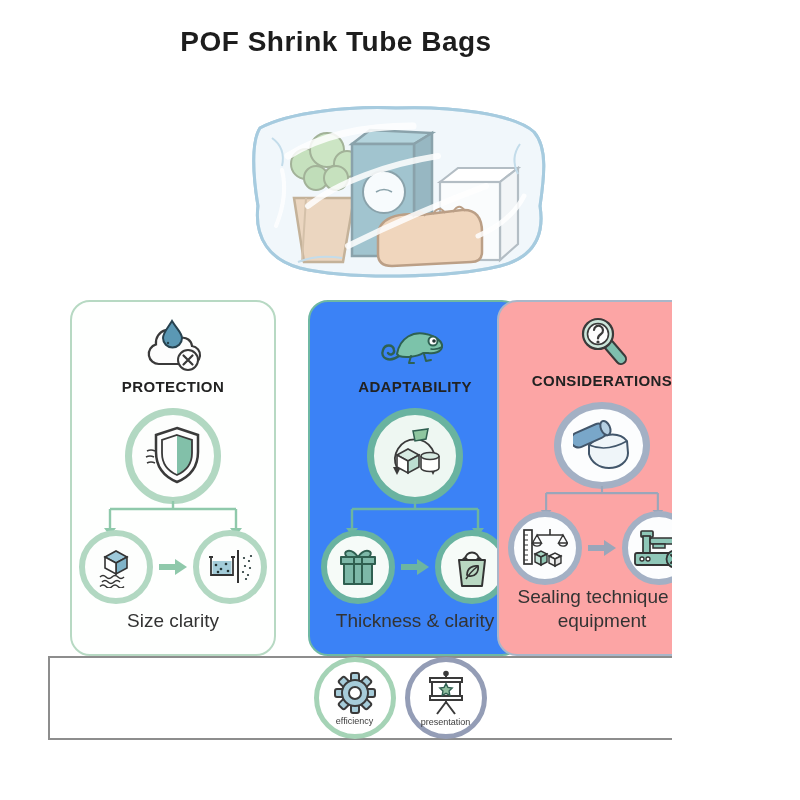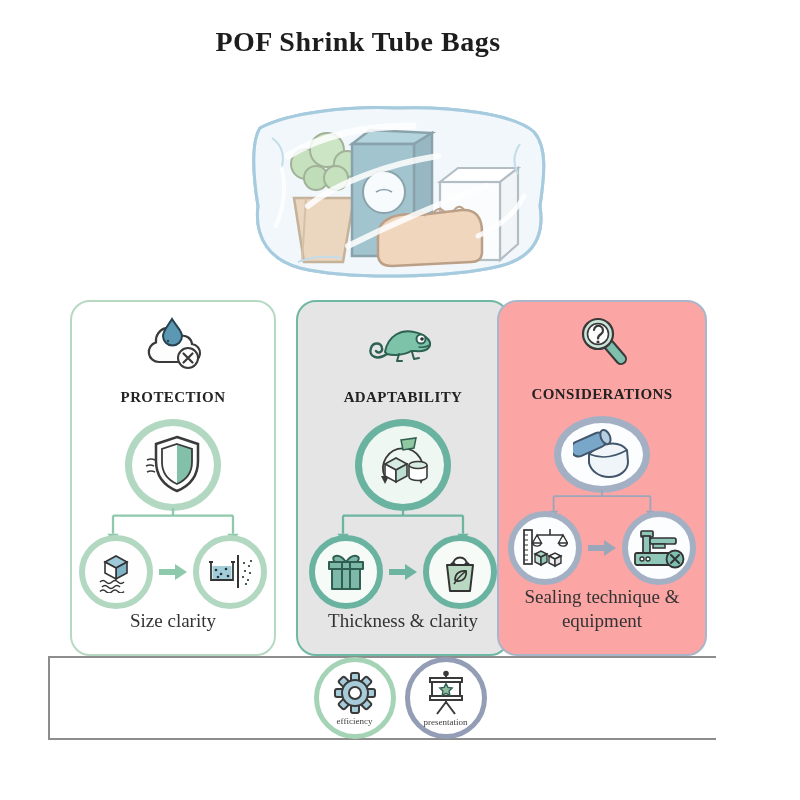--- a/index.html
+++ b/index.html
@@ -1,28 +1,28 @@
 <!DOCTYPE html>
 <html><head>
 <meta charset="utf-8">
 <style>
   html,body{margin:0;padding:0;background:#ffffff;}
   .page{position:relative;width:672px;height:800px;background:#ffffff;overflow:hidden;
-        font-family:Liberation Serif, serif;color:#2b2b2b;padding-left:44px;}
+        font-family:Liberation Sans, sans-serif;color:#2b2b2b;}
   .page-title{position:absolute;top:26px;left:0;right:0;text-align:center;
         font-size:28px;font-weight:bold;letter-spacing:.5px;color:#1d1d1d;}
   .hero{position:absolute;left:228px;top:86px;width:344px;height:206px;}
   
   .card{position:absolute;top:300px;height:356px;border-radius:20px;border:2px solid;
         display:flex;flex-direction:column;align-items:center;box-sizing:border-box;}
   .card-protection{left:70px;width:206px;background:#fefffe;border-color:#b7d9c3;}
-  .card-adaptability{left:296px;width:214px;background:#e5e5e5;border-color:#6fb8a3;}
+  .card-adaptability{left:308px;width:214px;background:#3b82f6;border-color:#6fb8a3;}
   .card-considerations{left:497px;width:210px;background:#fca5a5;border-color:#a9b6c9;}
   .top-icon{margin-top:12px;height:64px;display:flex;align-items:center;justify-content:center;}
-  .card-title{margin-top:14px;font-size:15px;font-weight:bold;letter-spacing:.4px;color:#222;}
+  .card-title{margin-top:0;font-size:15px;font-weight:bold;letter-spacing:.4px;color:#222;}
   .main-circle{margin-top:13px;width:82px;height:82px;border-radius:50%;border:7px solid;
         display:flex;align-items:center;justify-content:center;}
   .card-protection .main-circle{border-color:#b2d8c2;background:#fdfefd;}
   .card-adaptability .main-circle{border-color:#69b3a0;background:#eef7f2;}
   .card-considerations .main-circle{border-color:#a3b0c4;background:#fcfdfe;}
   .connector{margin-top:-3px;height:36px;}
   .step-row{margin-top:-7px;display:flex;align-items:center;}
   .step-circle{width:62px;height:62px;border-radius:50%;border:6px solid;
         display:flex;align-items:center;justify-content:center;}
   .card-protection .step-circle{border-color:#b2d8c2;background:#fdfefd;}

